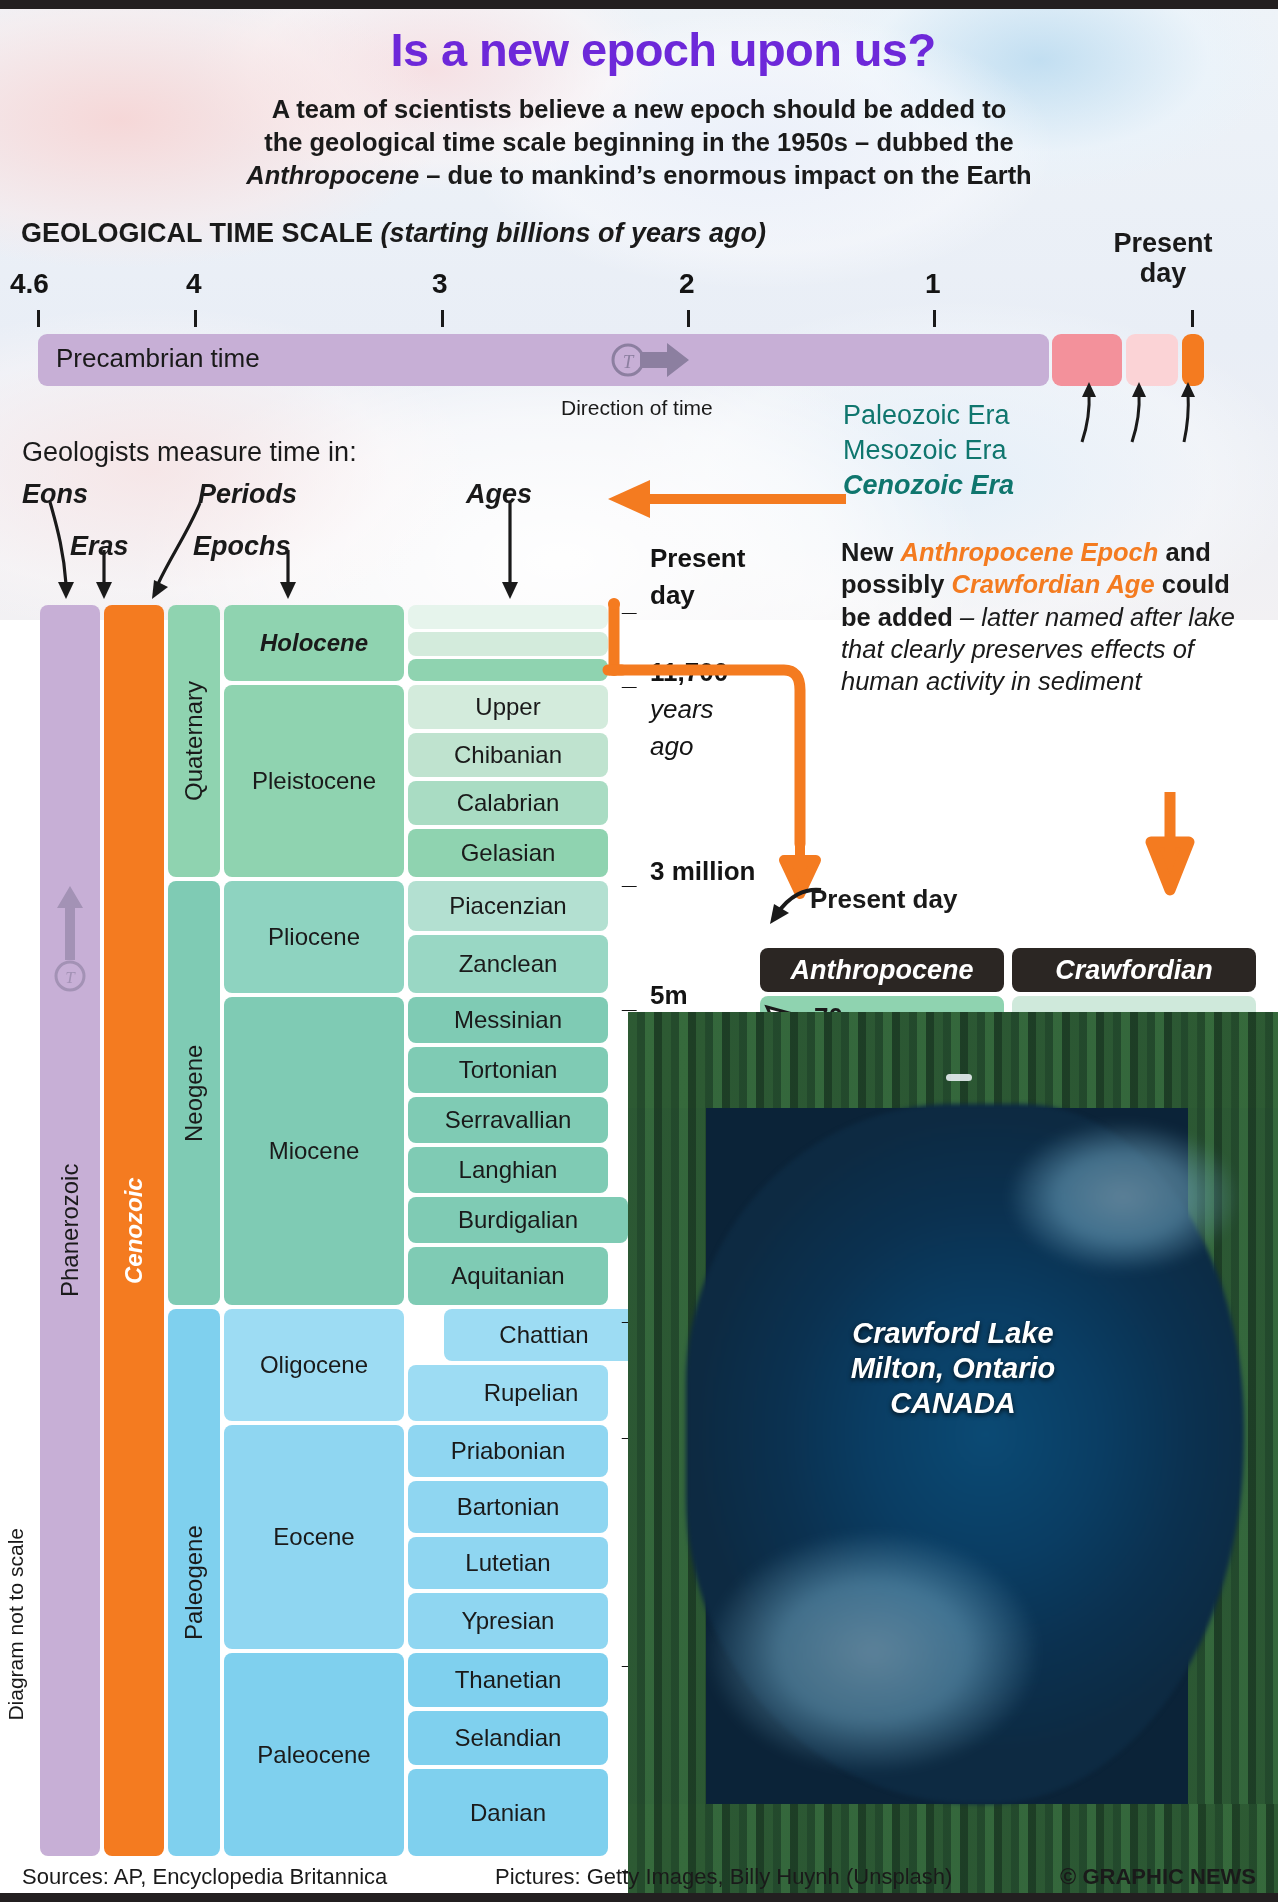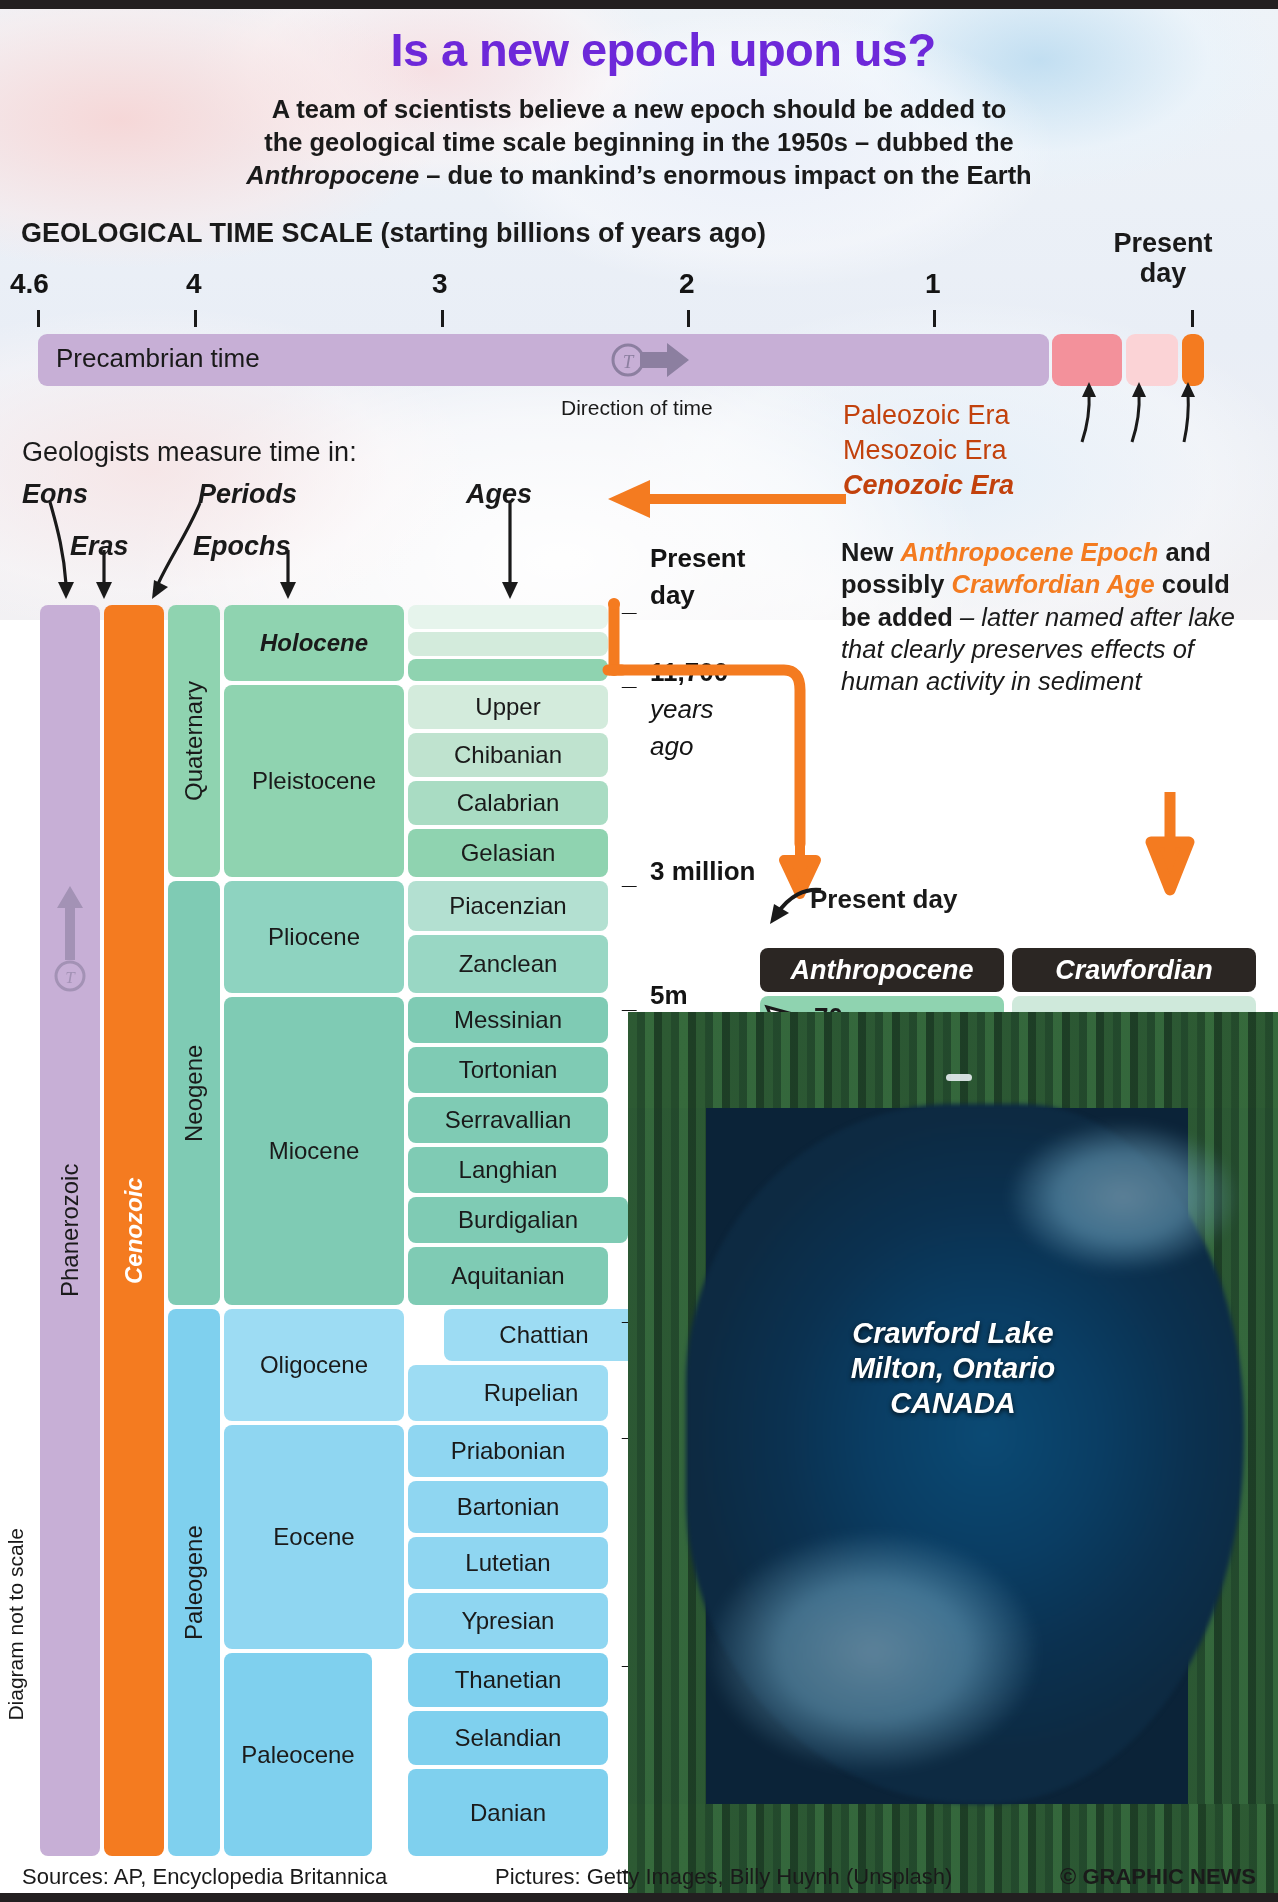--- a/index.html
+++ b/index.html
@@ -39,42 +39,42 @@
     font-size:47px; font-weight:bold; color:#6d28d9; letter-spacing:-.6px;padding-left:48px;
   }
   .subhead {
     position:absolute; left:0; top:93px; width:1278px; text-align:center;
     font-size:25.5px; font-weight:bold; color:#1a1a1a; line-height:1.29;
   }
   .subhead i { font-style:italic; }
 
   
   .gts { position:absolute; left:21px; top:218px; font-size:27px; font-weight:bold; color:#1a1a1a; }
-  .gts .it { font-weight:bold; }
+  .gts .it { font-style:italic; font-weight:bold; }
 
   
   .axis-num { position:absolute; font-size:28px; font-weight:bold; color:#141414; }
   .tick { position:absolute; width:3px; height:17px; background:#1a1a1a; }
   .present-day-lbl {
     position:absolute; left:1098px; top:228px; width:130px; text-align:center;
     font-size:27px; font-weight:bold; color:#1a1a1a; line-height:1.12;
   }
 
   
   .bar { position:absolute; height:52px; border-radius:9px; }
   #precambrian { left:38px; top:334px; width:1011px; background:#c7afd6; }
   #precambrian .lbl { position:absolute; left:18px; top:9px; font-size:26px; color:#1a1a1a; }
   #paleozoic-block { left:1052px; top:334px; width:70px; background:#f3919b; }
   #mesozoic-block  { left:1126px; top:334px; width:52px; background:#fbd3d6; }
   #cenozoic-block  { left:1182px; top:334px; width:22px; background:#f47b20; }
 
   .dir-arrow { position:absolute; left:610px; top:339px; width:90px; height:42px; }
   .dir-txt { position:absolute; left:561px; top:396px; font-size:21px; color:#1a1a1a; }
 
-  .era-list { position:absolute; left:843px; top:398px; font-size:27px; color:#c2410c; line-height:1.30; text-align:left; }
+  .era-list { position:absolute; left:843px; top:398px; font-size:27px; color:#0f766e; line-height:1.30; text-align:left; }
   .era-list .cz { font-style:italic; font-weight:bold; }
 
   .measure { position:absolute; left:22px; top:437px; font-size:27px; color:#1a1a1a; }
   .hdr-it { position:absolute; font-size:27px; font-weight:bold; font-style:italic; color:#1a1a1a; }
 
   
   .cell {
     position:absolute; border-radius:8px;
     display:flex; align-items:center; justify-content:center;
     font-size:24px; color:#1a1a1a; text-align:center;
@@ -269,21 +269,21 @@
   <div class="cell vert" style="left:168px; top:605px; width:52px; height:272px; background:#8fd3b0;">Quaternary</div>
   <div class="cell vert" style="left:168px; top:881px; width:52px; height:424px; background:#7fcbb4;">Neogene</div>
   <div class="cell vert" style="left:168px; top:1309px; width:52px; height:547px; background:#7fd0ee;">Paleogene</div>
 
   <div class="cell it" style="left:224px; top:605px; width:180px; height:76px; background:#8fd3b0;">Holocene</div>
   <div class="cell" style="left:224px; top:685px; width:180px; height:192px; background:#8fd3b0;">Pleistocene</div>
   <div class="cell" style="left:224px; top:881px; width:180px; height:112px; background:#8ed3c0;">Pliocene</div>
   <div class="cell" style="left:224px; top:997px; width:180px; height:308px; background:#7fcbb4;">Miocene</div>
   <div class="cell" style="left:224px; top:1309px; width:180px; height:112px; background:#9ddcf3;">Oligocene</div>
   <div class="cell" style="left:224px; top:1425px; width:180px; height:224px; background:#8fd6f1;">Eocene</div>
-  <div class="cell" style="left:224px; top:1653px; width:148px; height:203px; background:#7fd0ee;">Paleocene</div>
+  <div class="cell" style="left:224px; top:1653px; width:180px; height:203px; background:#7fd0ee;">Paleocene</div>
 
   <div class="cell" style="left:408px; top:605px; width:200px; height:24px; background:#e6f4ec;"></div>
   <div class="cell" style="left:408px; top:632px; width:200px; height:24px; background:#d3ebdc;"></div>
   <div class="cell" style="left:408px; top:659px; width:200px; height:22px; background:#8fd3b0;"></div>
 
   <div class="cell" style="left:408px; top:685px; width:200px; height:44px; background:#d3ebdc;">Upper</div>
   <div class="cell" style="left:408px; top:733px; width:200px; height:44px; background:#bfe3cf;">Chibanian</div>
   <div class="cell" style="left:408px; top:781px; width:200px; height:44px; background:#a9dcc3;">Calabrian</div>
   <div class="cell" style="left:408px; top:829px; width:200px; height:48px; background:#8fd3b0;">Gelasian</div>
 

